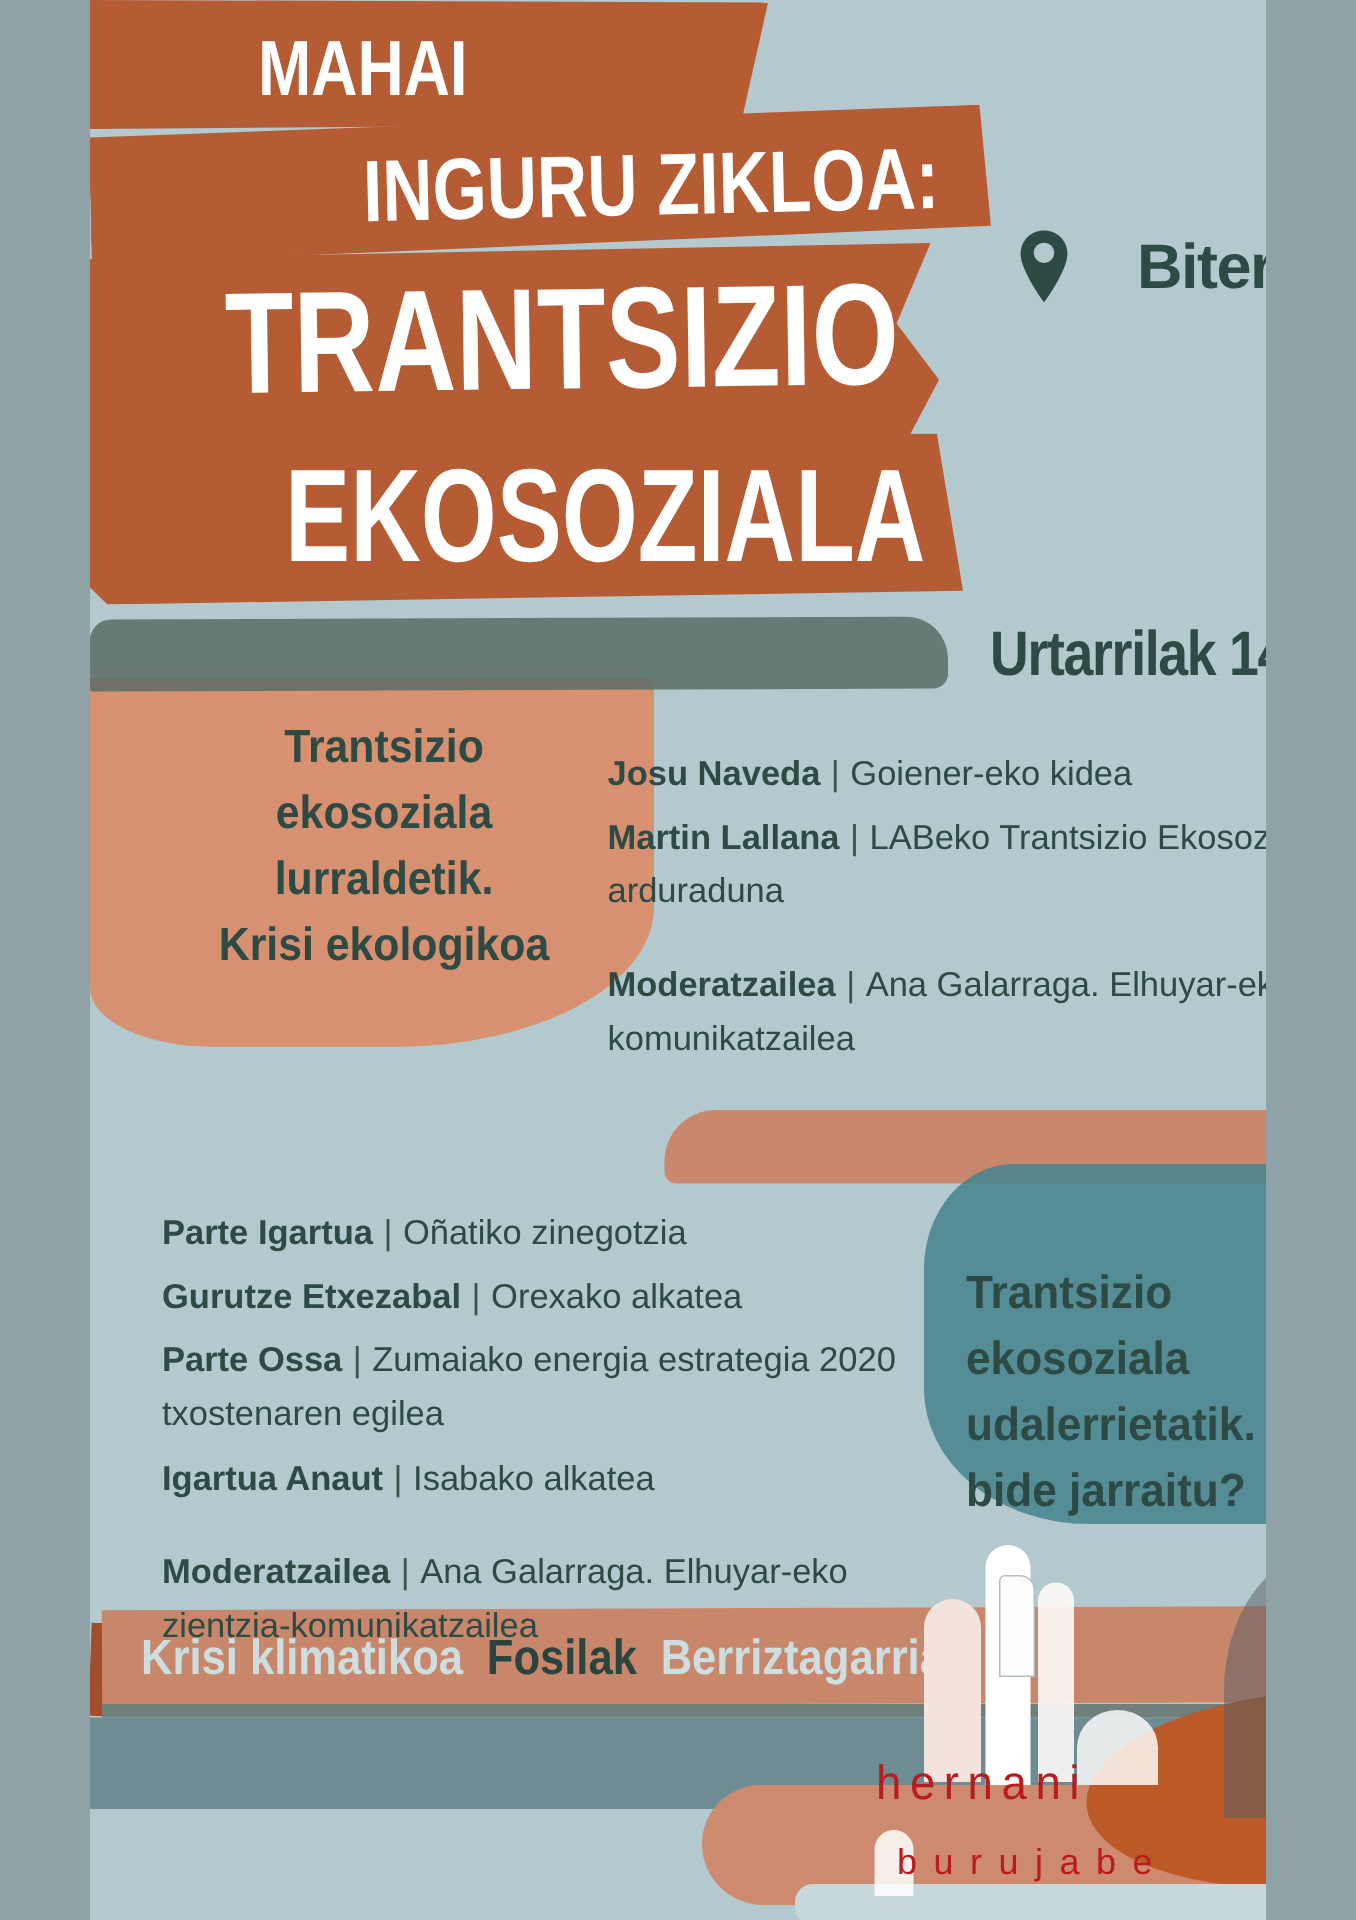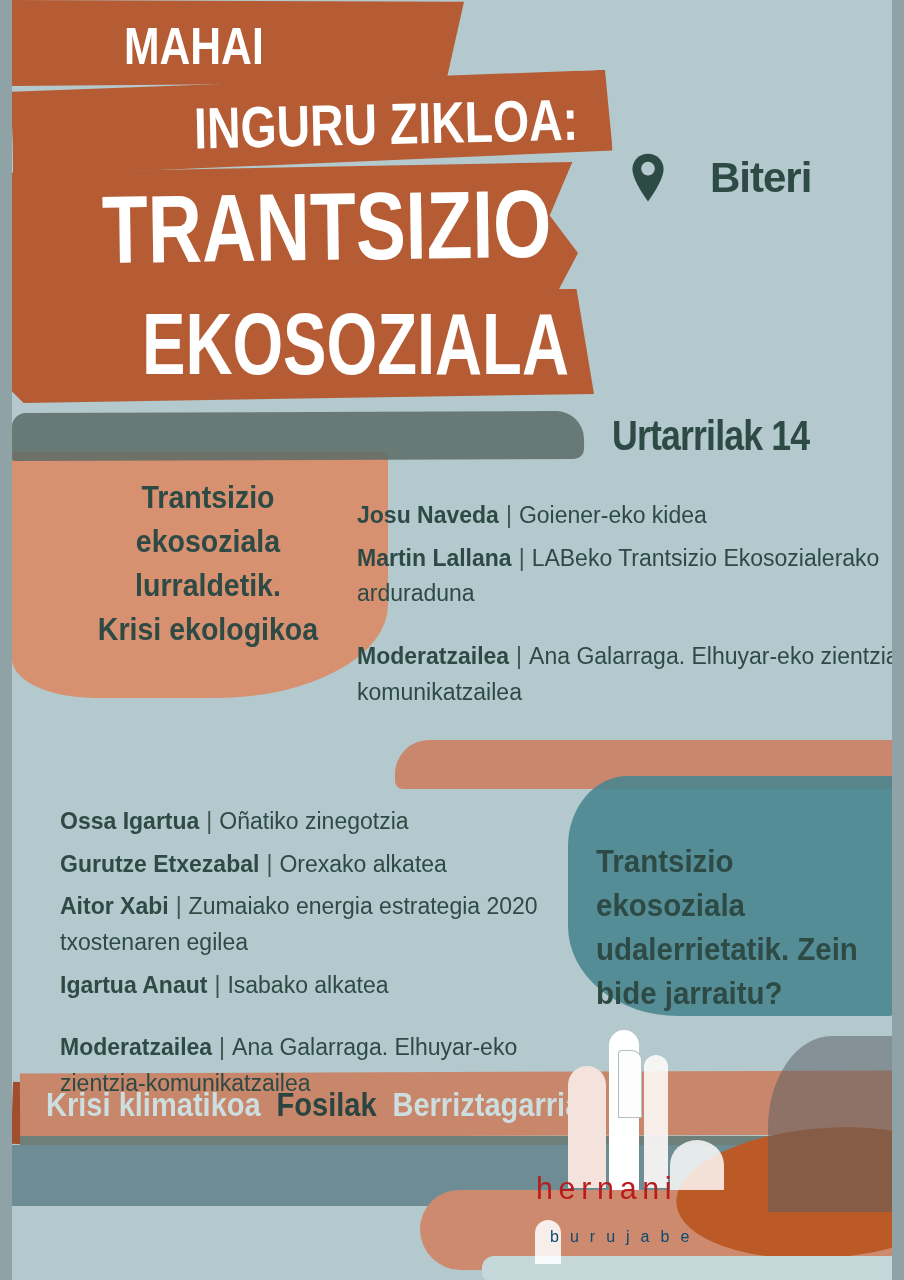--- a/index.html
+++ b/index.html
@@ -1,18 +1,18 @@
 <!DOCTYPE html>
 <html><head>
 <meta charset="utf-8">
 <style>
   html,body{margin:0;padding:0;background:#8fa3a7;}
   *{box-sizing:border-box;}
   #poster{
-    position:relative;width:880px;height:1280px;margin:0 auto;
+    position:relative;width:784px;height:1280px;margin:0 auto;
     background:#b3c9cd;overflow:hidden;
     font-family:"Liberation Sans",sans-serif;color:#2e4a45;
   }
   .abs{position:absolute;}
   
   .banner{background:#b65c34;}
   .banner-a{left:0;top:0;width:452px;height:86px;clip-path:polygon(0 0,100% 2%,96% 96%,0 100%);}
   .banner-b{left:0;top:76px;width:600px;height:94px;transform:rotate(-1.2deg);clip-path:polygon(0 10%,99% 0,100% 86%,0 100%);}
   .banner-c{left:0;top:162px;width:566px;height:134px;clip-path:polygon(0 8%,99% 0,95% 40%,100% 68%,96% 100%,0 98%);}
   .banner-d{left:0;top:289px;width:582px;height:114px;clip-path:polygon(0 2%,97% 0,100% 92%,2% 100%,0 90%);}
@@ -77,21 +77,21 @@
   .bottom-strip{left:470px;top:1256px;width:434px;height:24px;background:#c6d8da;border-radius:12px 0 0 6px;z-index:11;}
   .tower{z-index:12;}
   .tw-left{left:556px;top:1066px;width:38px;height:122px;background:#f3e3dc;border-radius:19px 19px 0 0;}
   .tw-tall{left:597px;top:1030px;width:30px;height:160px;background:#ffffff;border-radius:15px 15px 0 0;}
   .tw-box{left:606px;top:1050px;width:24px;height:68px;background:#fdfdfd;border:1px solid rgba(120,140,145,0.55);border-radius:4px 10px 0 0;}
   .tw-mid{left:632px;top:1055px;width:24px;height:133px;background:rgba(252,250,248,0.9);border-radius:12px 12px 0 0;}
   .tw-dome{left:658px;top:1140px;width:54px;height:50px;background:rgba(255,255,255,0.82);border-radius:50% 50% 0 0;}
   .tw-small{left:523px;top:1220px;width:26px;height:44px;background:rgba(255,255,255,0.85);border-radius:13px 13px 0 0;}
   .logo-name{left:524px;top:1170px;font-size:32px;font-weight:400;letter-spacing:6px;color:#b91c1c;z-index:13;}
   .logo-name .cond{transform:scaleX(0.95);}
-  .logo-sub{left:538px;top:1228px;font-size:16px;font-weight:400;letter-spacing:11px;color:#0c4a6e;z-index:13;}
+  .logo-sub{left:538px;top:1228px;font-size:24px;font-weight:400;letter-spacing:11px;color:#b91c1c;z-index:13;}
 </style>
 </head>
 <body>
 
 <div id="poster">
 
   <div class="abs banner banner-a"></div>
   <div class="abs banner banner-b"></div>
   <div class="abs banner banner-c"></div>
   <div class="abs banner banner-d"></div>
@@ -133,27 +133,27 @@
 
   <div class="abs salmon-band2"></div>
   <div class="abs teal-blob"></div>
   <div class="abs topic topic2">Trantsizio
 ekosoziala
 udalerrietatik. Zein
 bide jarraitu?</div>
 
   <div class="abs speakers sp2">
     <div class="speaker-row">
-      <span class="sp-name">Ossa Igartua</span><span class="sp-sep">|</span><span class="sp-role">Oñatiko zinegotzia</span>
+      <span class="sp-name">Parte Igartua</span><span class="sp-sep">|</span><span class="sp-role">Oñatiko zinegotzia</span>
     </div>
     <div class="speaker-row">
       <span class="sp-name">Gurutze Etxezabal</span><span class="sp-sep">|</span><span class="sp-role">Orexako alkatea</span>
     </div>
     <div class="speaker-row">
-      <span class="sp-name">Aitor Xabi</span><span class="sp-sep">|</span><span class="sp-role">Zumaiako energia estrategia 2020 txostenaren egilea</span>
+      <span class="sp-name">Parte Ossa</span><span class="sp-sep">|</span><span class="sp-role">Zumaiako energia estrategia 2020 txostenaren egilea</span>
     </div>
     <div class="speaker-row">
       <span class="sp-name">Igartua Anaut</span><span class="sp-sep">|</span><span class="sp-role">Isabako alkatea</span>
     </div>
     <div class="speaker-row moderator-row">
       <span class="sp-name">Moderatzailea</span><span class="sp-sep">|</span><span class="sp-role">Ana Galarraga. Elhuyar-eko zientzia-komunikatzailea</span>
     </div>
   </div>
 
   <div class="abs banner1-edge"></div>

